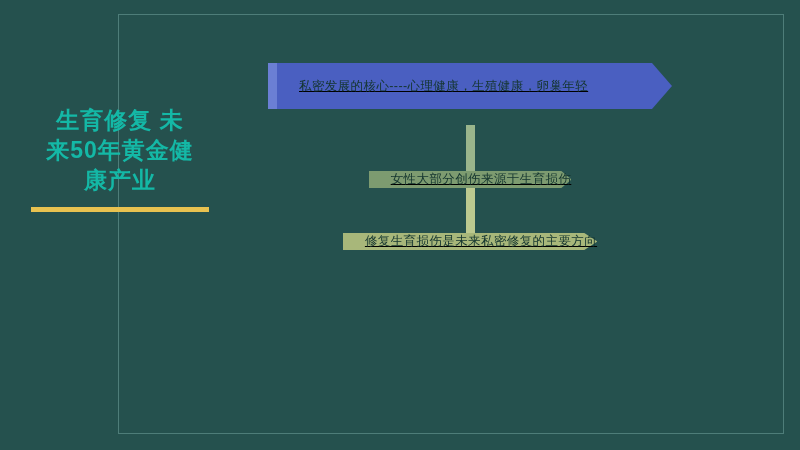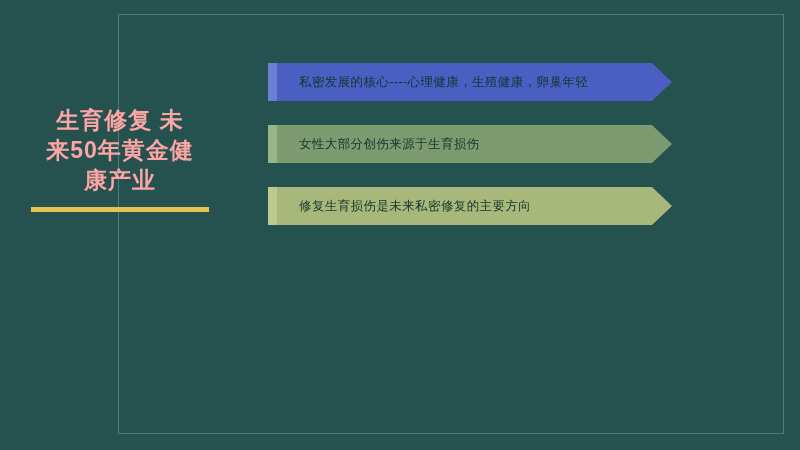--- a/index.html
+++ b/index.html
@@ -32,39 +32,40 @@
   }
   
   #title-block {
     position: absolute;
     left: 20px;
     top: 105px;
     width: 200px;
     text-align: center;
   }
   #title-text {
-    color: #fca5a5;
+    color: #14b8a6;
     font-size: 23px;
     font-weight: bold;
     line-height: 30px;
     letter-spacing: 1px;
     white-space: pre-line;
   }
   #title-rule {
     margin: 12px auto 0 auto;
     width: 178px;
     height: 5px;
     background: #e8c250;
   }
   
   .bar {
     position: absolute;
-    height: 38px;
+    height: 46px;
     display: flex;
     align-items: center;
+    text-decoration: underline;
   }
   .bar-accent {
     width: 9px;
     height: 100%;
     flex: 0 0 auto;
   }
   .bar-body {
     position: relative;
     height: 100%;
     flex: 1 1 auto;
@@ -82,22 +83,22 @@
   }
   .bar-shape {
     position: absolute;
     left: 0;
     top: 0;
     width: 100%;
     height: 100%;
     z-index: 1;
   }
   #bar-0 { left: 268px; top: 63px; width: 404px; }
-  #bar-1 { left: 268px; top: 125px; width: 404px; }
-  #bar-2 { left: 268px; top: 187px; width: 404px; }
+  #bar-1 { left: 268px; top: 125px; width: 404px; flex-direction: column; }
+  #bar-2 { left: 268px; top: 187px; width: 404px; flex-direction: column; }
   #bar-3 { left: 268px; top: 249px; width: 404px; }
 </style>
 </head>
 <body>
 
 <div id="slide">
 
   <div id="frame"></div>
 
   <div id="title-block">

